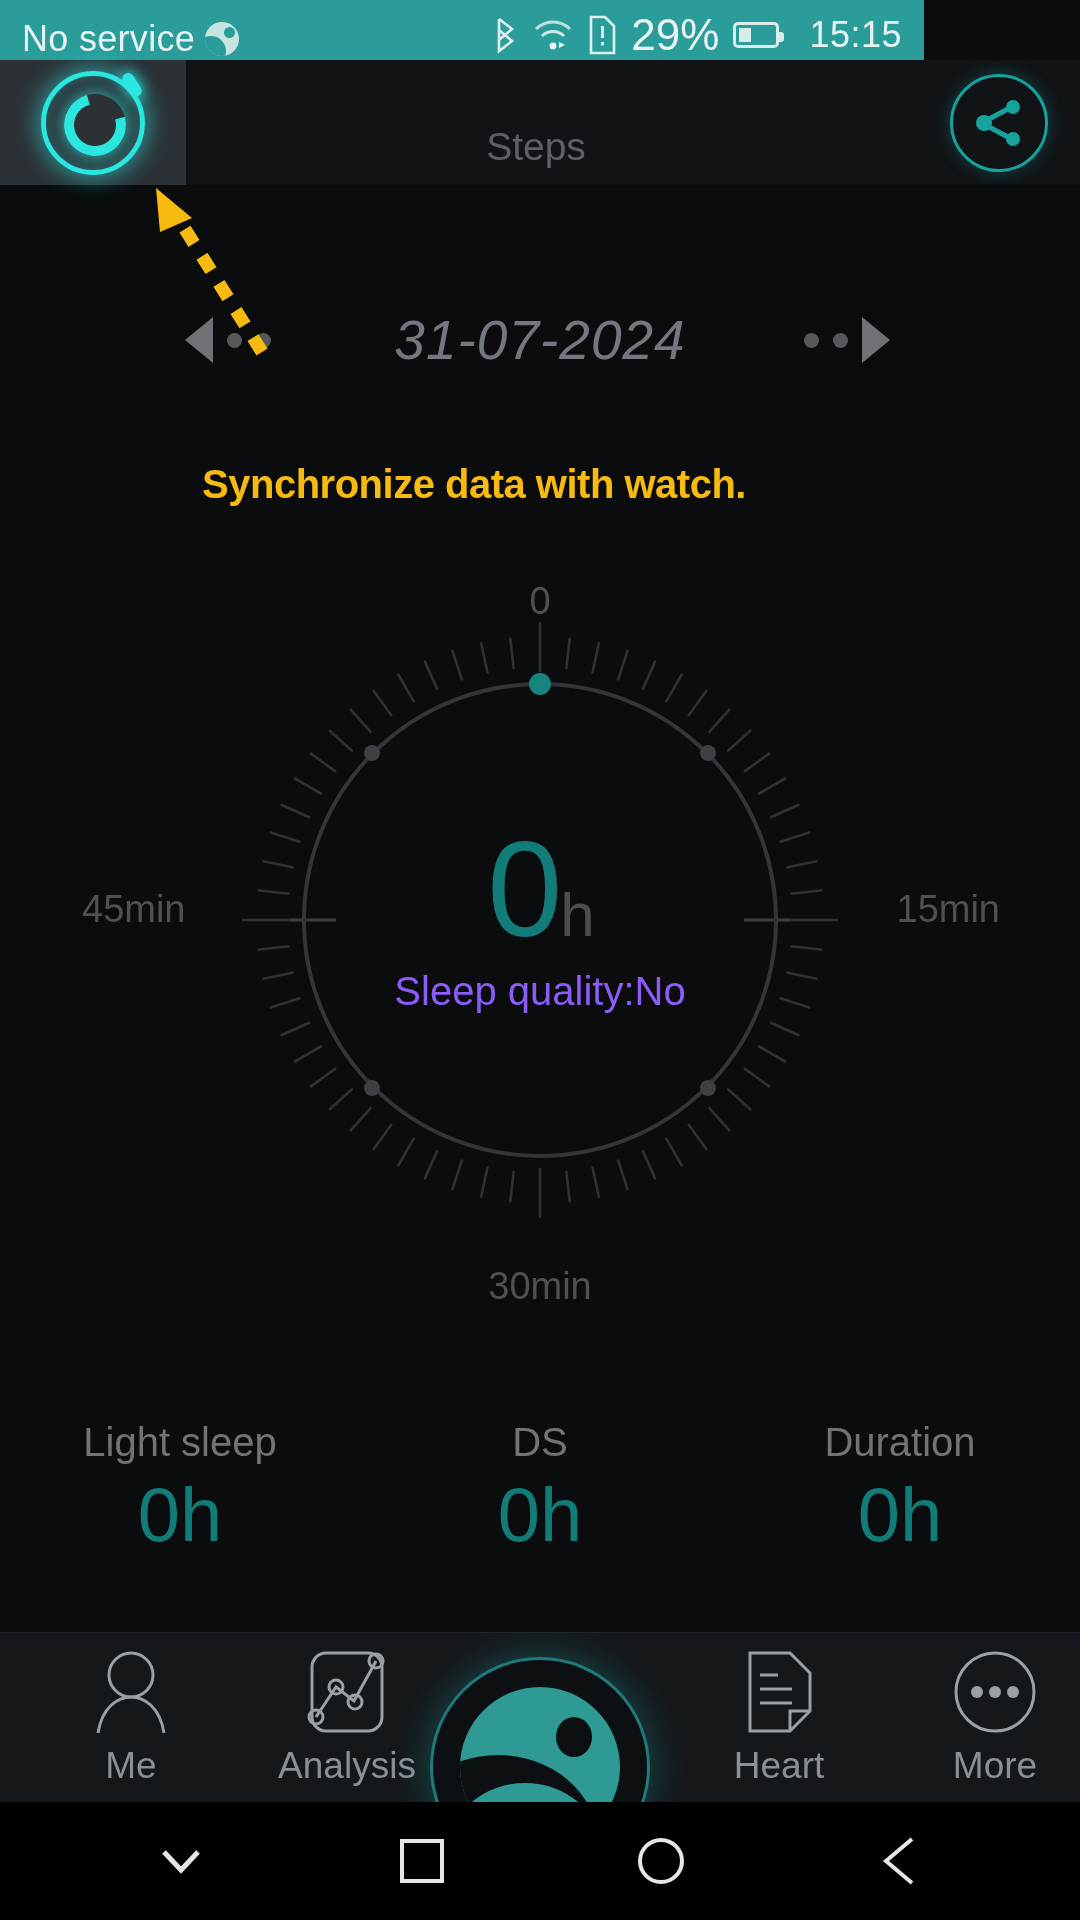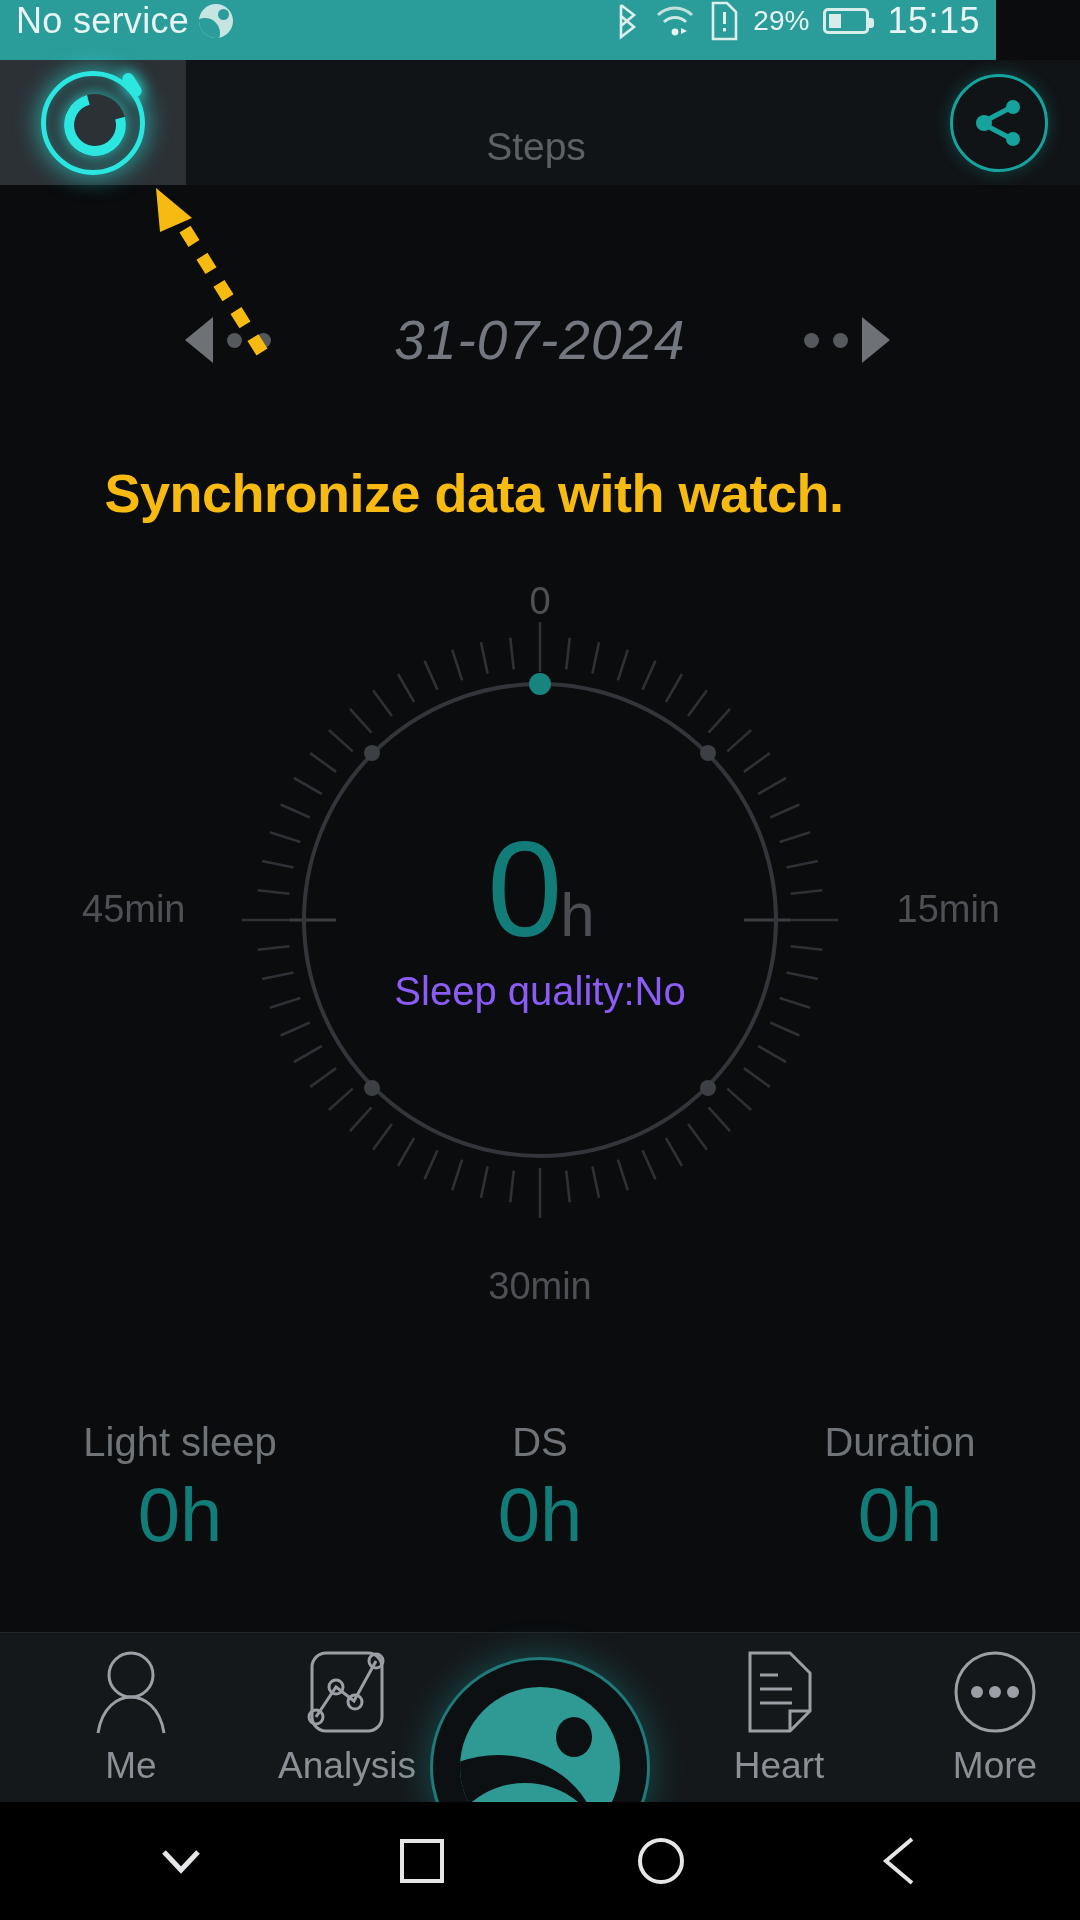--- a/index.html
+++ b/index.html
@@ -1,29 +1,29 @@
 <!DOCTYPE html>
 <html><head>
 <meta charset="utf-8">
 <style>
   * { margin:0; padding:0; box-sizing:border-box; }
   html,body { width:1080px; height:1920px; background:#0a0c0e; overflow:hidden; }
   body { font-family:"Liberation Sans", sans-serif; -webkit-font-smoothing:antialiased; }
 
   
   #status-bar{
-    position:absolute; top:0; left:0; width:996px; height:60px;
-    background:#2a9d9a; display:flex; align-items:flex-start; justify-content:space-between;
-    padding:0 16px;
+    position:absolute; top:0; left:0; width:924px; height:60px;
+    background:#2a9d9a; display:flex; align-items:flex-end; justify-content:space-between;
+    padding:0 22px;
   }
   .sb-left{ display:flex; align-items:center; gap:10px; }
   .sb-carrier{ font-size:36px; color:#e8f4f3; letter-spacing:.3px; }
   .sb-right{ display:flex; align-items:center; gap:14px; }
-  .sb-time{ font-size:36px; color:#e8f4f3; letter-spacing:.5px; margin-left:4px;}
-  .sb-pct{ font-size:28px; color:#e8f4f3; }
+  .sb-time{ font-size:36px; color:#e8f4f3; letter-spacing:.5px; margin-left:16px;}
+  .sb-pct{ font-size:44px; color:#e8f4f3; }
   .appglyph{ width:34px; height:34px; border-radius:50%; background:#c7e4e2;
              position:relative; overflow:hidden; }
   .appglyph:before{ content:""; position:absolute; width:11px; height:11px; border-radius:50%;
              background:#2a9d9a; top:5px; left:19px; }
   .appglyph:after{ content:""; position:absolute; width:30px; height:30px; border-radius:50%;
              background:#2a9d9a; top:14px; left:-9px; }
   .batt{ width:46px; height:26px; border:3px solid #d8ecea; border-radius:5px;
          position:relative; display:flex; align-items:center; }
   .batt:after{ content:""; position:absolute; right:-8px; top:7px; width:5px; height:10px;
          background:#d8ecea; border-radius:0 3px 3px 0; }
@@ -79,21 +79,21 @@
           border-right:28px solid #6e7277; }
   .tri-r{ width:0;height:0;border-top:23px solid transparent;border-bottom:23px solid transparent;
           border-left:28px solid #6e7277; }
   .dot{ width:15px;height:15px;border-radius:50%;background:#55585c; }
   #date-label{ font-size:55px; color:#737780; letter-spacing:1px; }
 
   
   #annotation-arrow{ position:absolute; left:140px; top:180px; width:180px; height:180px; }
   #annotation-text{
     position:absolute; top:462px; left:0; width:948px; text-align:center;
-    font-size:54px; font-weight:bold; color:#f7ba10; letter-spacing:-.5px;
+    font-size:40px; font-weight:bold; color:#f7ba10; letter-spacing:-.5px;
     font-family:"Liberation Sans", sans-serif;
   }
 
   
   #sleep-gauge{ position:absolute; left:50%; transform:translateX(-50%); top:600px;
                 width:800px; height:640px; }
   .g-label{ position:absolute; font-size:38px; color:#4d5155; white-space:nowrap; }
   #g-top{ left:50%; transform:translateX(-50%); top:-20px; }
   #g-right{ right:-60px; top:288px; }
   #g-bottom{ left:50%; transform:translateX(-50%); bottom:-68px; }

